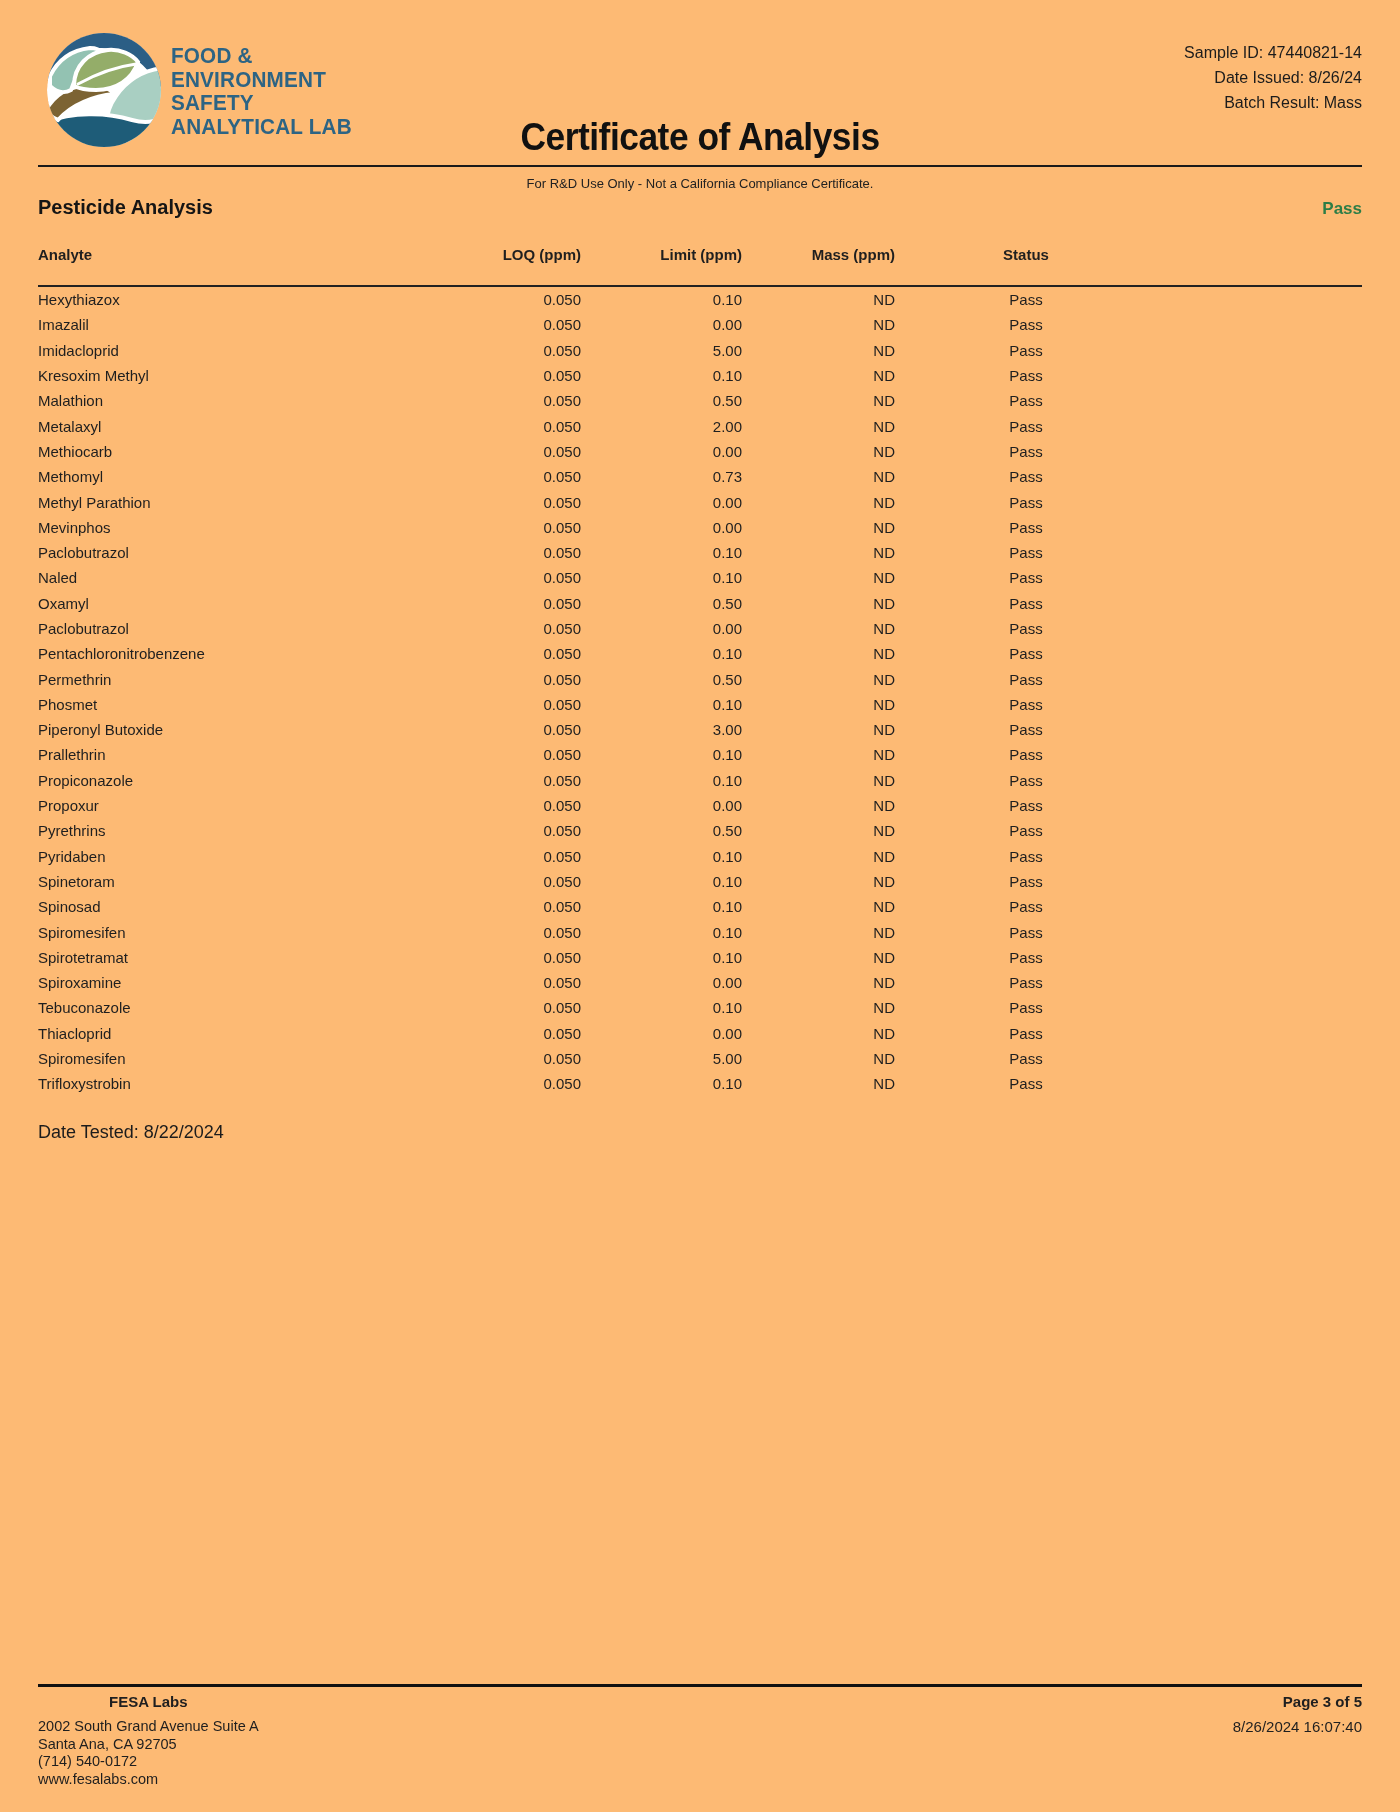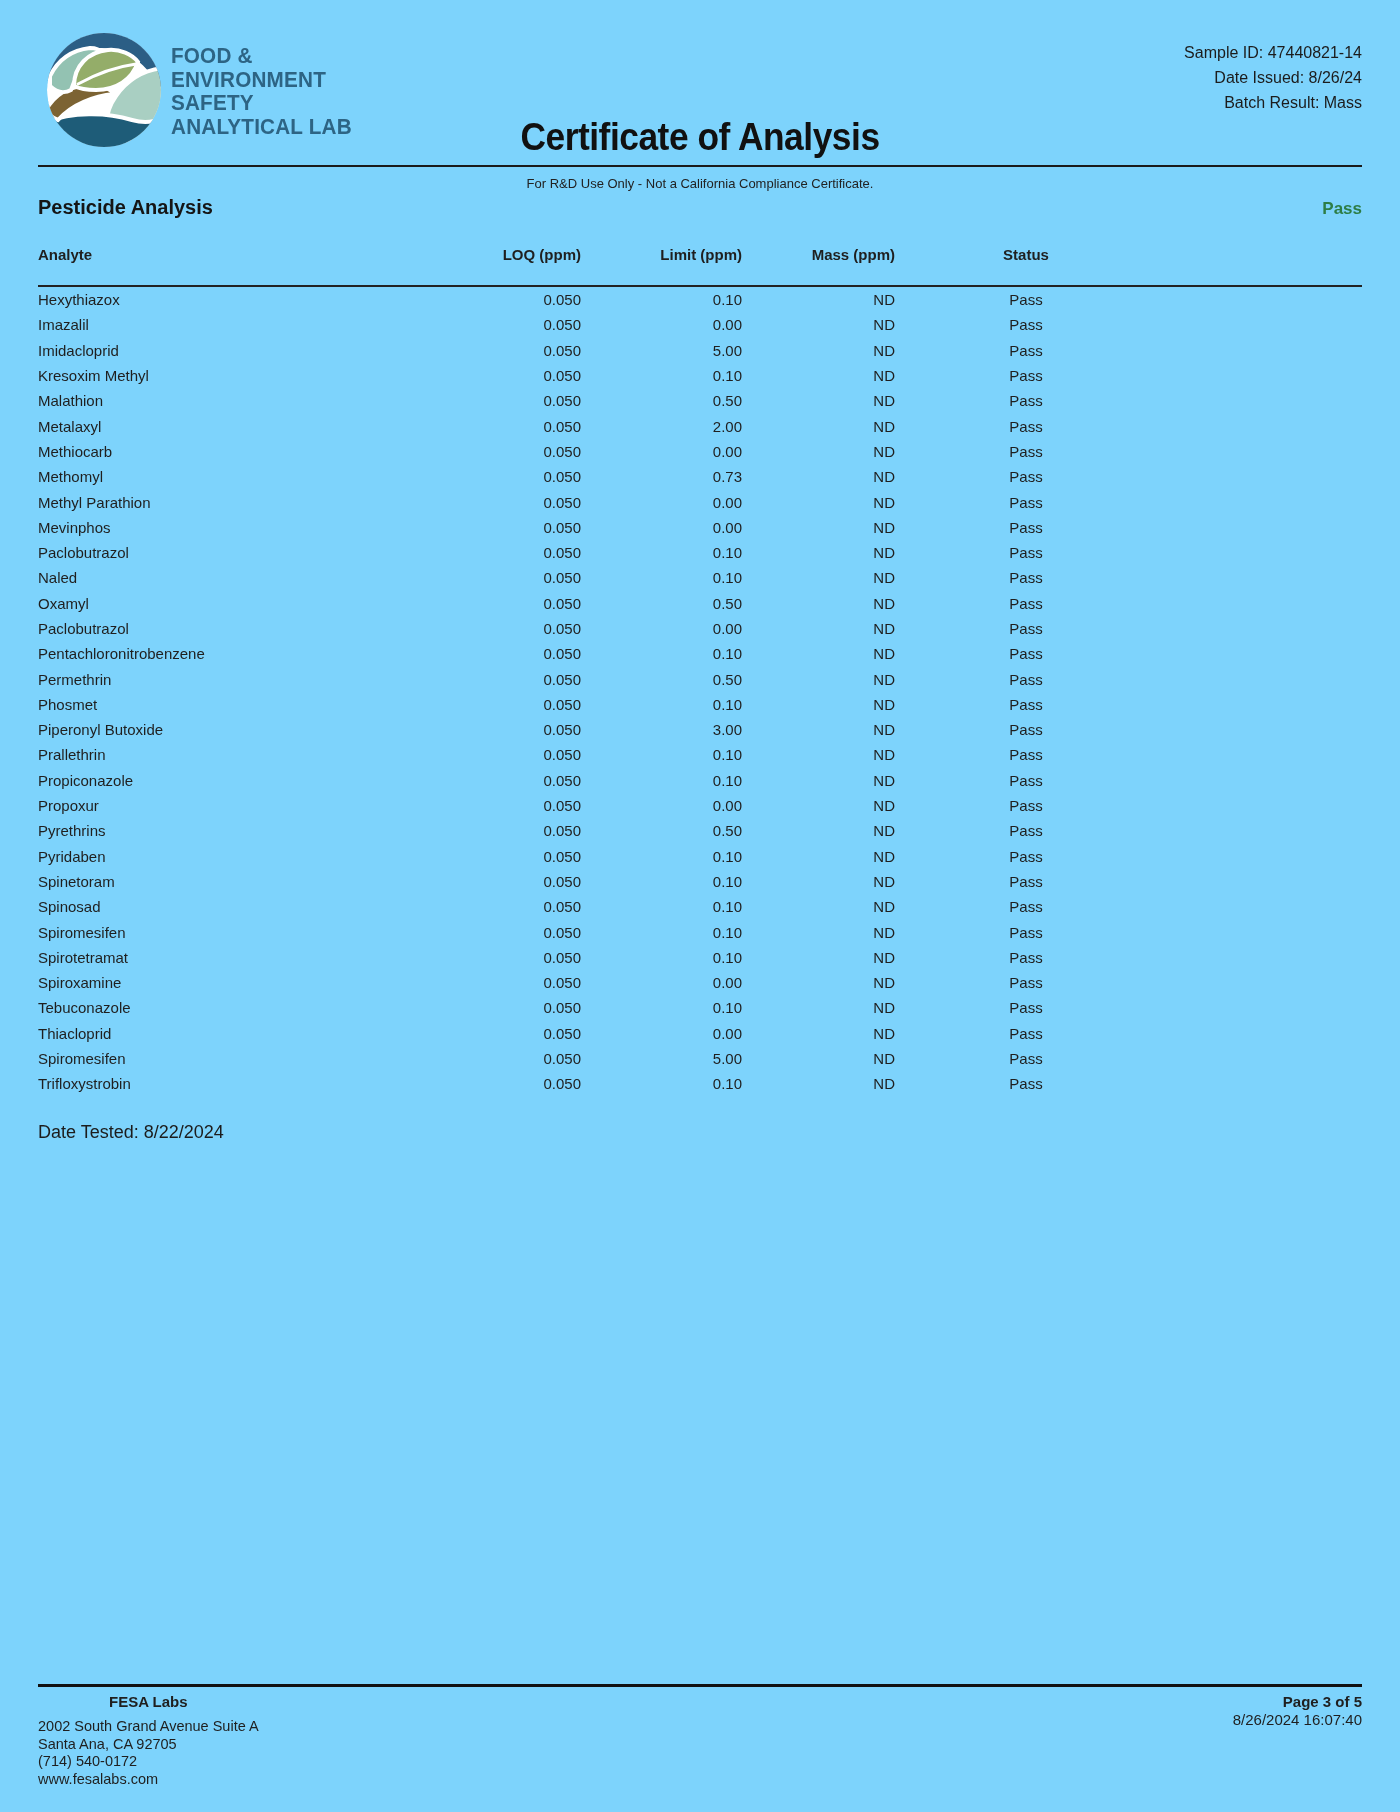--- a/index.html
+++ b/index.html
@@ -1,17 +1,17 @@
 <!DOCTYPE html>
 <html><head>
 <meta charset="utf-8">
 <style>
   html,body { margin:0; padding:0; background:#ffffff; }
   .page {
-    position:relative; width:1400px; height:1812px; background:#7dd3fc;
+    position:relative; width:1400px; height:1812px; background:#fdba74;
     font-family:"Liberation Sans","DejaVu Sans",sans-serif; color:#1f1f1f; overflow:hidden;
   }
   
   .logo-mark { position:absolute; left:44px; top:30px; width:120px; height:120px; }
   .logo-text {
     position:absolute; left:171px; top:44px; font-size:22.5px; line-height:23.5px;
     font-weight:600; color:#2d6484; letter-spacing:0.2px;
     transform:scaleX(0.92); transform-origin:left top; white-space:nowrap;
   }
   .sample-info {
@@ -40,21 +40,21 @@
   .trow { height:25.3px; align-items:center; }
   .c { font-size:15px; white-space:nowrap; }
   .num { text-align:right; }
   .status { text-align:center; }
   .date-tested { position:absolute; left:38px; top:1122px; font-size:18px; color:#1c1c1c; }
   
   .footer-rule { position:absolute; left:38px; right:38px; top:1684px; height:3px; background:#111; }
   .footer-left { position:absolute; left:38px; top:1693px; font-size:14.5px; line-height:17.8px; }
   .lab-name { font-size:15px; font-weight:700; margin-bottom:7px;text-align:center; }
   .footer-right { position:absolute; right:38px; top:1693px; text-align:right; font-size:15px; line-height:17.8px; }
-  .page-label { font-weight:700; }
+  .page-label { font-weight:700; margin-bottom:7px; }
 </style>
 </head>
 <body>
 
 <div class="page">
 
   <div class="logo-mark">
     <svg viewBox="0 0 120 120" width="120" height="120" aria-hidden="true">
       <defs>
           <clipPath id="logoClip">

